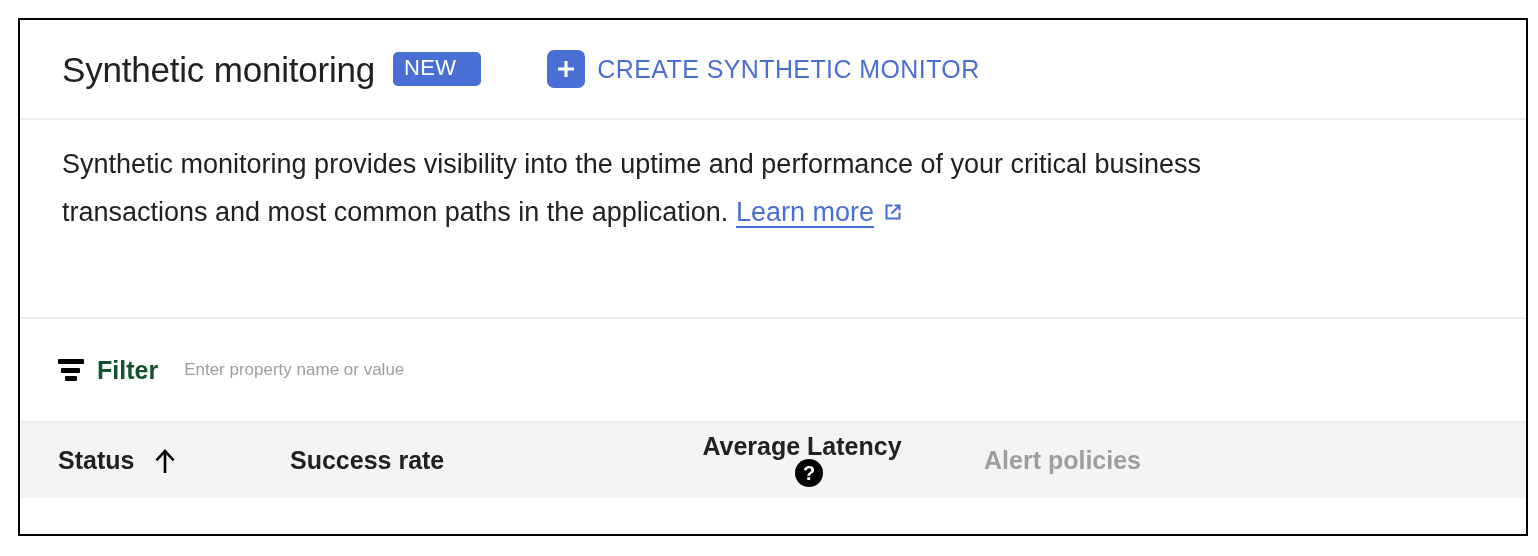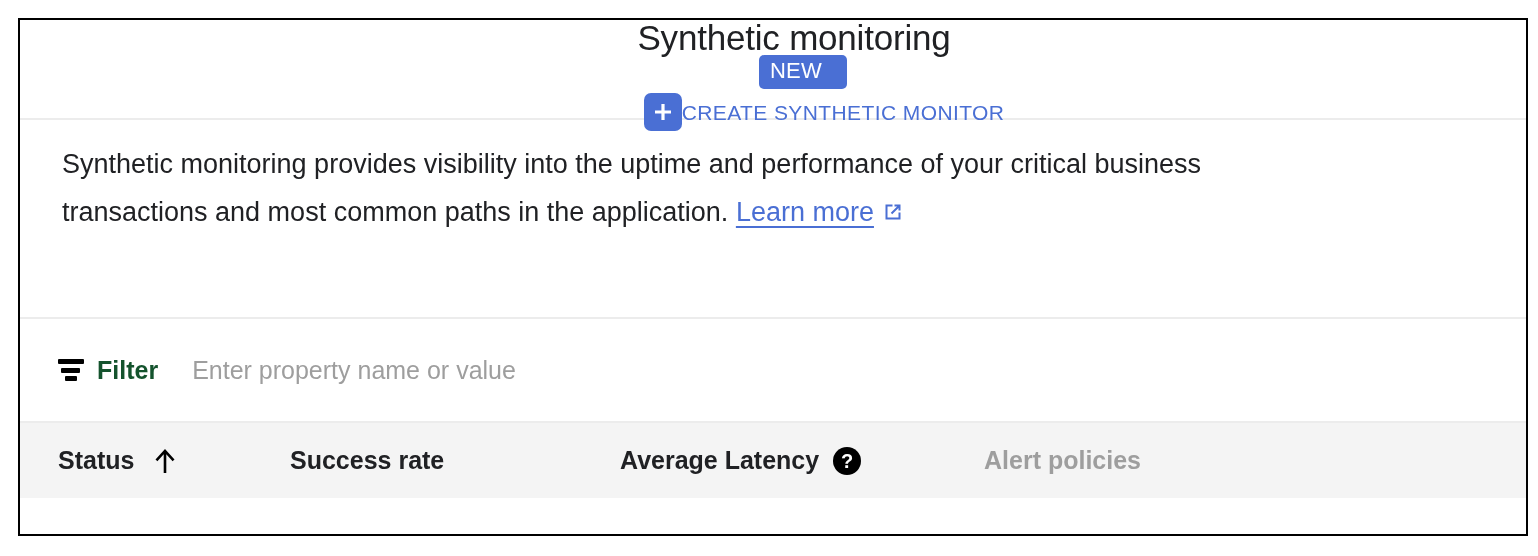--- a/index.html
+++ b/index.html
@@ -29,21 +29,20 @@
   }
 
   
   .header-row {
     height: 100px;
     box-sizing: border-box;
     display: flex;
     align-items: center;
     padding-left: 42px;
     border-bottom: 2px solid #ececec;
-    flex-direction: column;
   }
   .page-title {
     font-size: 35px;
     font-weight: 400;
     color: #202124;
     letter-spacing: -0.2px;
     line-height: 1;
   }
   .new-badge {
     margin-left: 18px;
@@ -71,22 +70,23 @@
     height: 38px;
     border-radius: 7px;
     background: #4a6fd4;
     display: inline-flex;
     align-items: center;
     justify-content: center;
     flex: 0 0 auto;
   }
   .plus-icon svg { display: block; }
   .create-btn-label {
+    margin-left: 12px;
     color: #4a6fd4;
-    font-size: 21px;
+    font-size: 25px;
     font-weight: 500;
     letter-spacing: 0.4px;
     line-height: 1;
     white-space: nowrap;
   }
 
   
   .desc-row {
     box-sizing: border-box;
     height: 199px;
@@ -136,26 +136,26 @@
   .filter-icon i:nth-child(1) { width: 26px; }
   .filter-icon i:nth-child(2) { width: 19px; margin-left: 3px; }
   .filter-icon i:nth-child(3) { width: 12px; margin-left: 7px; }
   .filter-label {
     font-size: 25px;
     font-weight: 700;
     color: #14532d;
     line-height: 1;
   }
   .filter-input {
-    margin-left: 34px;
+    margin-left: 26px;
     border: none;
     outline: none;
     background: transparent;
     font-family: inherit;
-    font-size: 25px;
+    font-size: 17px;
     color: #be185d;
     width: 700px;
     padding: 0;
   }
   .filter-input::placeholder { color: #9e9e9e; opacity: 1; }
 
   
   .table-head {
     box-sizing: border-box;
     height: 77px;
@@ -173,21 +173,21 @@
     align-items: center;
     line-height: 1;
     cursor: pointer;
     white-space: nowrap;
     text-align: center;
   }
   .col.muted { color: #9e9e9e; font-weight: 700; cursor: default; }
   .col-status { width: 232px; }
   .col-name { width: 308px; }
   .col-success { width: 330px; }
-  .col-latency { width: 364px; }
+  .col-latency { width: 364px; flex-direction: column; }
   .sort-arrow { margin-left: 18px; display: inline-flex; }
   .help-icon {
     margin-left: 14px;
     width: 28px;
     height: 28px;
     border-radius: 50%;
     background: #000000;
     color: #ffffff;
     font-size: 20px;
     font-weight: 700;

